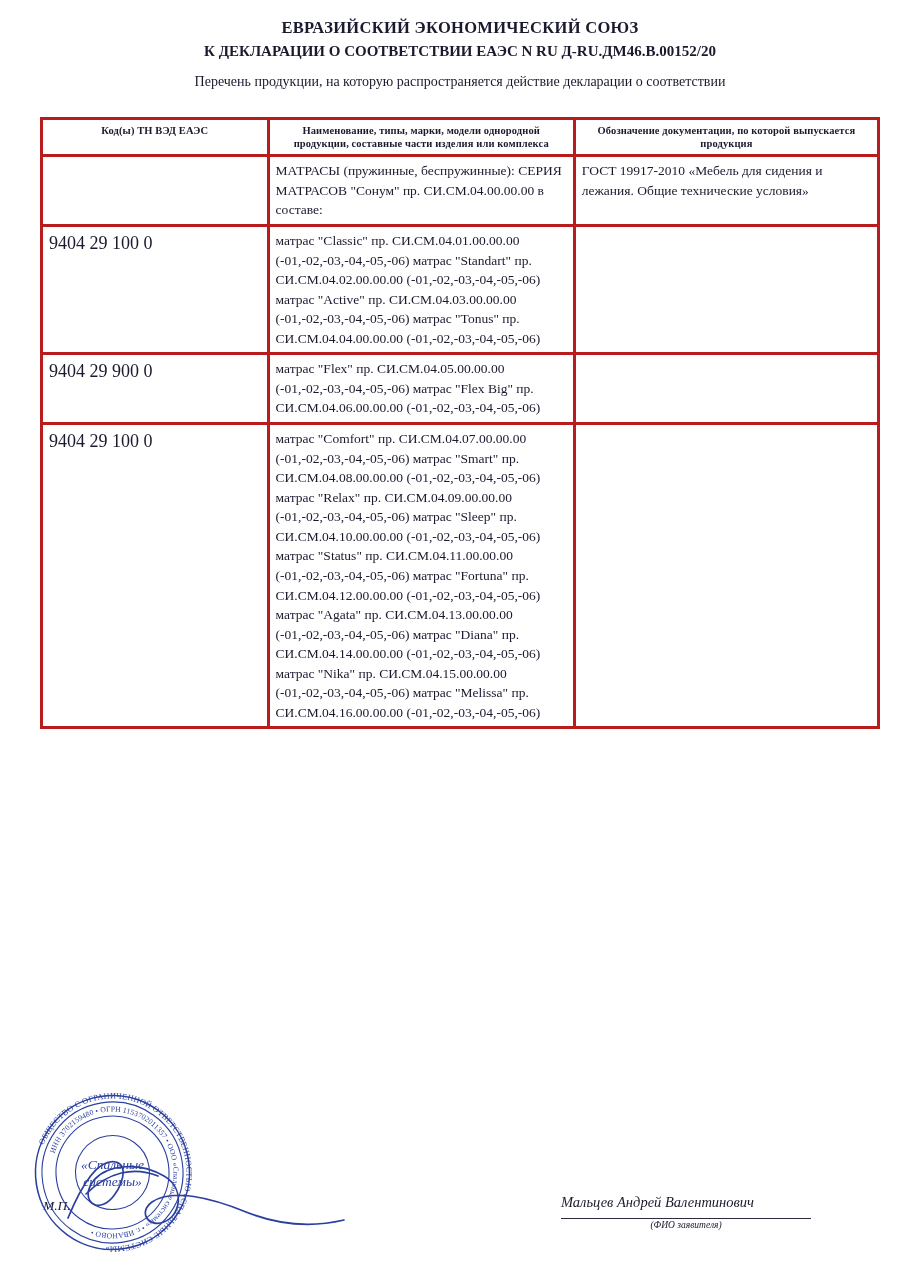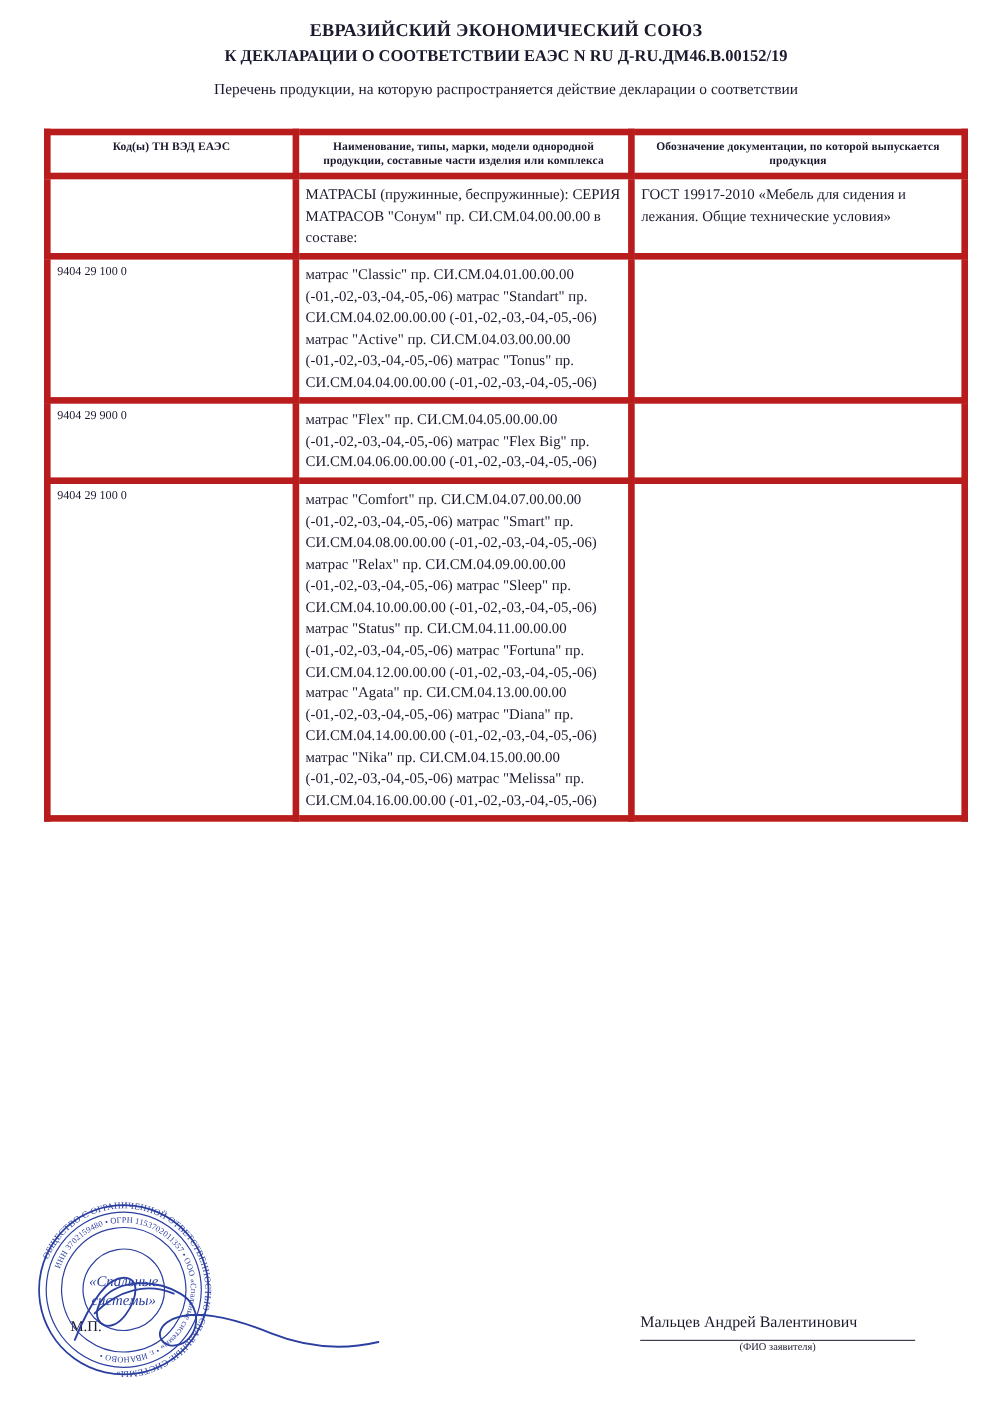--- a/index.html
+++ b/index.html
@@ -44,59 +44,60 @@
     font-size: 14px;
     font-weight: normal;
     margin-bottom: 27px;
   }
   table.main {
     width: 100%;
     border-collapse: collapse;
     table-layout: fixed;
   }
   table.main td, table.main th {
-    border: 6px solid #b91c1c;
+    border: 3px solid #b91c1c;
     vertical-align: top;
     padding: 4px 6px;
   }
   th.col-head {
     font-size: 10.5px;
     font-weight: bold;
     text-align: center;
     line-height: 1.25;
     padding: 5px 8px 7px 8px;
     letter-spacing: 0.1px;
   }
   .col1 { width: 222px; }
   .col2 { width: 300px; }
   .col3 { width: 298px; }
   td.code-cell {
-    font-size: 11px;
+    font-size: 18px;
     line-height: 1.35;
     padding-top: 6px;
     padding-left: 8px;
   }
   td.name-cell {
     font-size: 13.5px;
     line-height: 1.45;
     padding-top: 6px;
     padding-left: 8px;
   }
   td.doc-cell {
     font-size: 13.5px;
     line-height: 1.45;
     padding-top: 6px;
     padding-left: 8px;
   }
   .footer {
     position: absolute;
-    left: 52px;
+    left: 31px;
     right: 40px;
     bottom: 30px;
     height: 70px;
+    font-style: italic;
   }
   .sign-label {
     position: absolute;
     left: 12px;
     top: 18px;
     font-size: 13.5px;
   }
   .sign-name {
     position: absolute;
     left: 530px;
@@ -137,21 +138,21 @@
     pointer-events: none;
   }
 </style>
 </head>
 <body>
 
 <div class="page">
 
   <div class="title-block">
     <div class="title-line1">ЕВРАЗИЙСКИЙ ЭКОНОМИЧЕСКИЙ СОЮЗ</div>
-    <div class="title-line3">К ДЕКЛАРАЦИИ О СООТВЕТСТВИИ ЕАЭС N RU Д-RU.ДМ46.В.00152/19</div>
+    <div class="title-line3">К ДЕКЛАРАЦИИ О СООТВЕТСТВИИ ЕАЭС N RU Д-RU.ДМ46.В.00152/20</div>
   </div>
 
   <div class="subtitle">Перечень продукции, на которую распространяется действие декларации о соответствии</div>
 
   <table class="main">
     <colgroup>
       <col class="col1">
         <col class="col2">
         <col class="col3">
     </colgroup>

